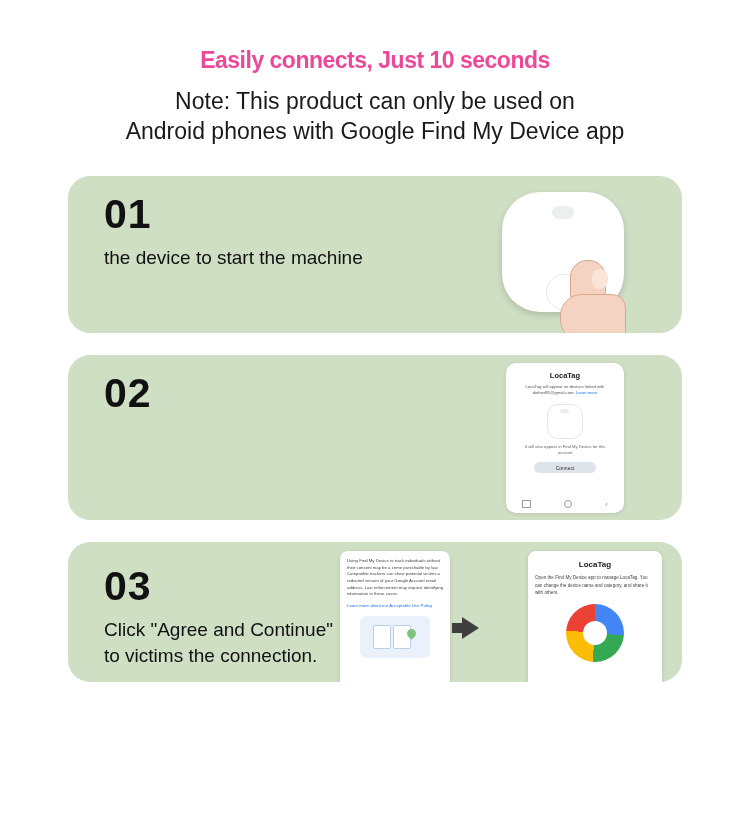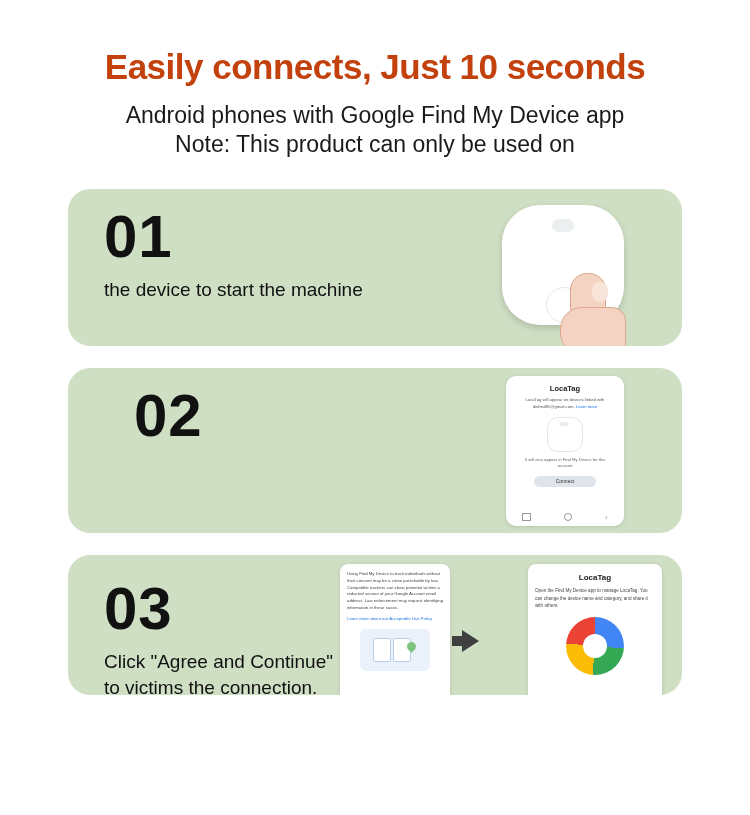--- a/index.html
+++ b/index.html
@@ -20,25 +20,25 @@
     height: 815px;
     box-sizing: border-box;
   }
 
   
   .header {
     padding-top: 48px;
     text-align: center;
   }
   .title {
-    font-size: 35px;
+    font-size: 23px;
     font-weight: bold;
     letter-spacing: -0.5px;
     line-height: 1.1;
-    color: #c2410c;
+    color: #ec4899;
   }
   .note {
     margin-top: 14px;
     font-size: 23px;
     line-height: 1.28;
     color: #1a1a1a;
   }
   .note-line {
     display: block;
   }
@@ -60,28 +60,28 @@
   .step-2 { height: 165px; }
   .step-3 { height: 140px; }
 
   .step-text {
     position: absolute;
     left: 36px;
     top: 0;
     width: 360px;
   }
   .step-num {
-    font-size: 60px;
+    font-size: 41px;
     font-weight: bold;
     line-height: 1;
     color: #111;
     letter-spacing: 1px;
   }
   .step-1 .step-num { margin-top: 18px; }
-  .step-2 .step-num { margin-top: 18px; margin-left: 30px; }
+  .step-2 .step-num { margin-top: 18px; }
   .step-3 .step-num { margin-top: 24px; }
 
   .step-desc {
     margin-top: 10px;
     font-size: 19px;
     line-height: 1.36;
     color: #111;
   }
   .step-desc span { display: block; }
 
@@ -399,22 +399,22 @@
   }
 </style>
 </head>
 <body>
 
 <div class="page">
 
   <div class="header">
     <div class="title">Easily connects, Just 10 seconds</div>
     <div class="note">
+      <span class="note-line">Note: This product can only be used on</span>
       <span class="note-line">Android phones with Google Find My Device app</span>
-      <span class="note-line">Note: This product can only be used on</span>
     </div>
   </div>
 
   <div class="steps">
 
     <div class="step step-1">
       <div class="step-text">
         <div class="step-num">01</div>
         <div class="step-desc">
           <span>the device to start the machine</span>

